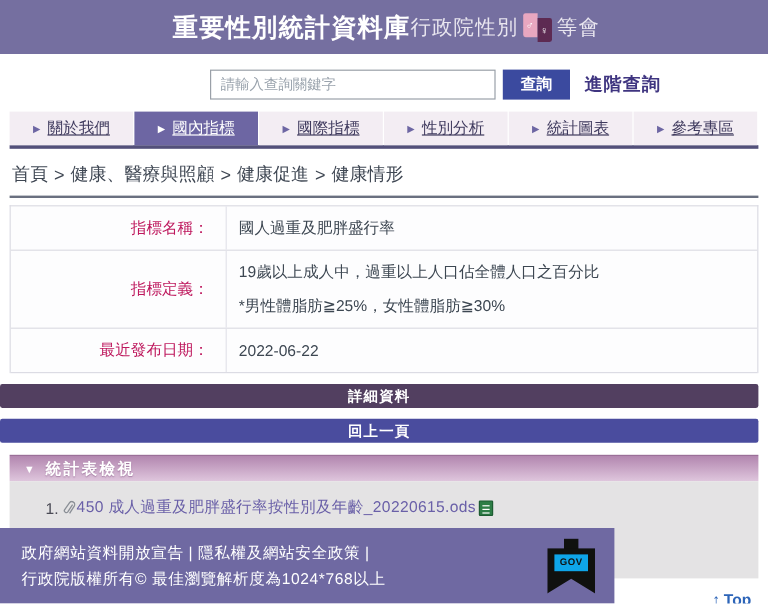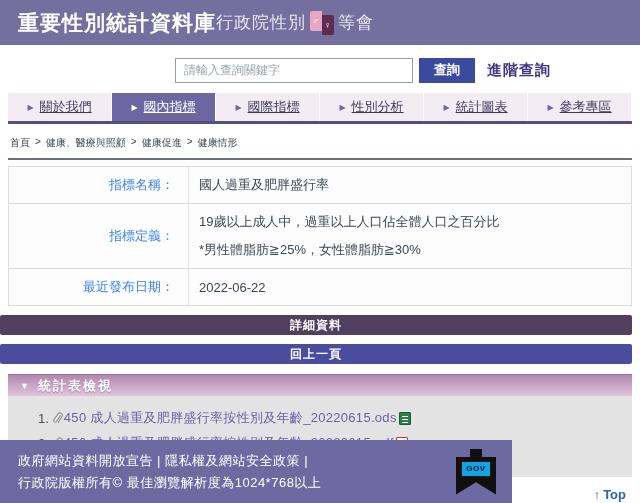--- a/index.html
+++ b/index.html
@@ -2,21 +2,21 @@
 <html><head>
 <meta charset="utf-8">
 <style>
   * { margin:0; padding:0; box-sizing:border-box; }
   html,body { width:640px; height:503px; background:#fff; overflow:hidden;
     font-family:"Liberation Sans","DejaVu Sans",sans-serif; }
   .page { width:640px; height:503px; position:relative; background:#fff; }
 
   
   .header { height:45px; background:#756fa0; display:flex; align-items:center;
-    justify-content:flex-start; padding:0 14px 0 18px; }
+    justify-content:center; padding:0 14px 0 18px; }
   .site-title { color:#fff; font-size:21px; font-weight:bold; letter-spacing:1px; }
   .org { display:flex; align-items:center; color:#e9e6ef; font-size:17px; letter-spacing:1px; }
   .org-logo { display:flex; align-items:flex-start; margin:0 4px; }
   .logo-sq { width:12px; height:20px; font-size:9px; line-height:20px; text-align:center; color:#fff; }
   .logo-sq.male { background:#e8a7c0; border-radius:2px 0 0 2px; }
   .logo-sq.female { background:#5d2a52; margin-top:4px; border-radius:0 2px 2px 0; }
 
   
   .search-row { display:flex; align-items:center; margin:12px 0 10px 150px; height:26px;padding-left:25px; }
   .search-input { width:238px; height:25px; border:1px solid #9aa0a8; font-size:12px;
@@ -31,32 +31,32 @@
   .nav { display:flex; margin:6px 8px 0 8px; border-bottom:3px solid #53507a; }
   .nav-item { flex:1; height:28px; background:#f3edf3; display:flex; align-items:center;
     justify-content:center; margin-right:1px; cursor:pointer; }
   .nav-item .arr { color:#6d66a3; font-size:8px; margin-right:6px; }
   .nav-item .lbl { color:#3f3a5e; font-size:13px; font-weight:normal; text-decoration:underline; }
   .nav-item.active { background:#6d66a3; }
   .nav-item.active .arr { color:#fff; }
   .nav-item.active .lbl { color:#fff; }
 
   
-  .breadcrumb { margin:12px 10px 0 10px; font-size:10px; color:#3f4753; display:flex;
-    align-items:flex-start; }
+  .breadcrumb { margin:12px 10px 0 10px; font-size:15px; color:#3f4753; display:flex;
+    align-items:flex-end; }
   .crumb { color:#3f4753; text-decoration:none; cursor:pointer; }
   .crumb-sep { margin:0 5px; color:#3f4753; }
   .rule { height:2px; background:#6a7080; margin:8px 8px 0 8px; }
 
   
   .detail-table { margin:6px 8px 0 8px; border:1px solid #dcdce4; border-bottom:none;
     background:#fdfdfe; }
   .dt-row { display:flex; border-bottom:1px solid #dcdce4; }
   .dt-label { width:180px; flex:0 0 180px; text-align:right; padding:9px 14px 9px 0;
-    color:#3b82f6; font-size:13px; border-right:1px solid #e3e3ea; display:flex;
+    color:#be185d; font-size:13px; border-right:1px solid #e3e3ea; display:flex;
     align-items:center; justify-content:flex-end; }
   .dt-value { flex:1; padding:9px 10px; color:#3d4752; font-size:13px; display:flex;
     flex-direction:column; justify-content:center; }
   .dt-value .line2 { margin-top:10px; }
   .dt-value.link { color:#7a6fae; cursor:pointer; }
 
   
   .actions { display:flex; justify-content:flex-end; gap:9px; margin:9px 8px 0 0;flex-direction:column; }
   .btn { height:20px; padding:0 13px; font-size:12px; font-weight:bold; color:#fff;
     border:none; border-radius:2px; cursor:pointer; letter-spacing:1px; }

